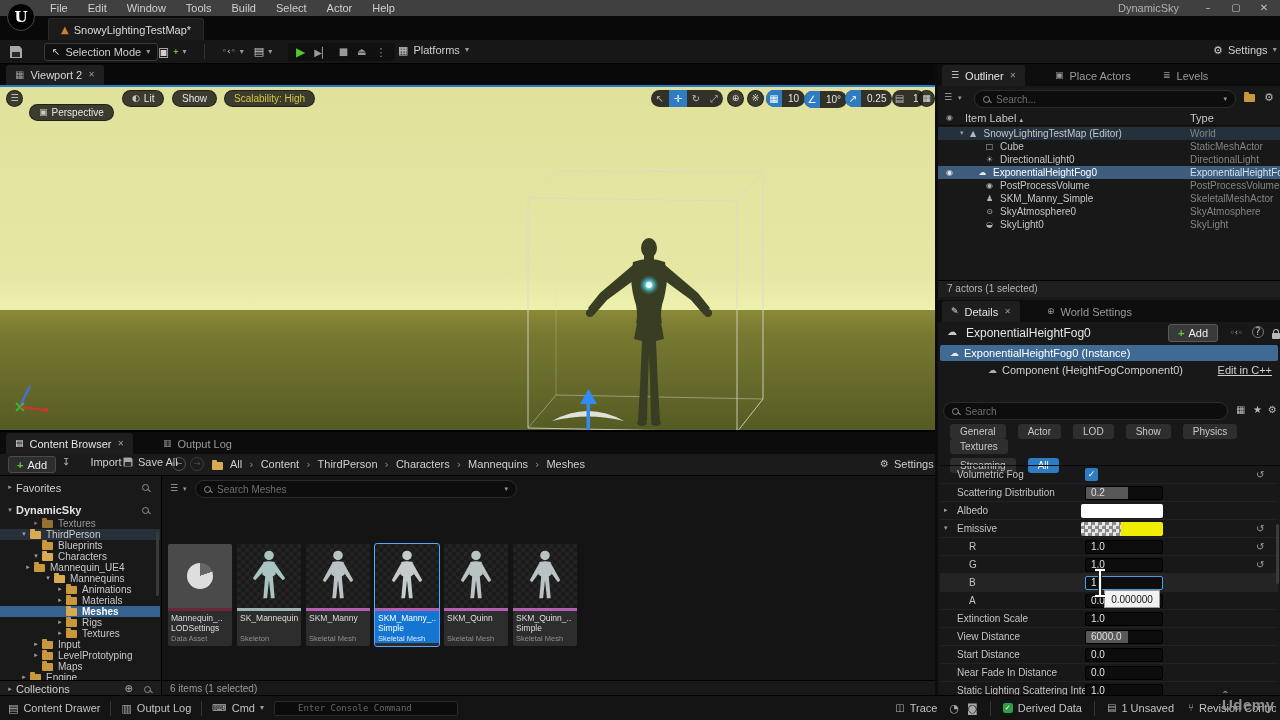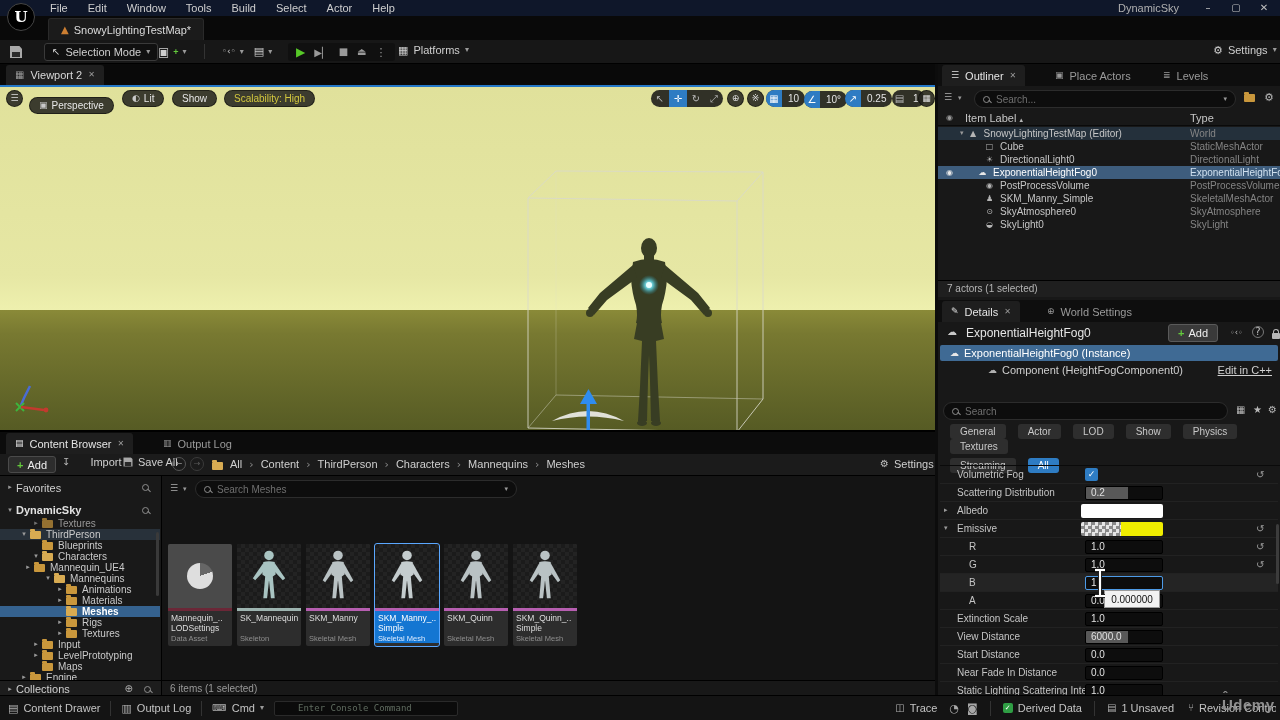--- a/index.html
+++ b/index.html
@@ -3,21 +3,21 @@
 <meta charset="utf-8">
 <style>
   *{box-sizing:border-box;margin:0;padding:0}
   html,body{width:1280px;height:720px;overflow:hidden}
   body{position:relative;background:#0c0c0c;font-family:"Liberation Sans","DejaVu Sans",sans-serif;font-size:11px;color:#cfcfcf;-webkit-font-smoothing:antialiased}
   .abs{position:absolute}
   .flex{display:flex;align-items:center}
   .gi{font-family:"DejaVu Sans",sans-serif;font-style:normal;line-height:1}
   .gi::after{content:attr(data-glyph)}
   
-  #titlebar{left:0;top:0;width:1280px;height:16px;background:#0f172a}
+  #titlebar{left:0;top:0;width:1280px;height:16px;background:#404040}
   #leveltabs{left:0;top:16px;width:1280px;height:24px;background:#090909}
   #maintoolbar{left:0;top:40px;width:1280px;height:24px;background:#171717;border-bottom:1px solid #000}
   .menu-item{padding:0 10px;height:16px;display:flex;align-items:center;color:#cfcfcf;font-size:11px}
   .winbtn{width:28px;height:15px;display:flex;align-items:center;justify-content:center;color:#c0c0c0;font-size:10px}
   #uelogo{left:7px;top:3px;width:28px;height:28px;border-radius:50%;background:#000;border:1px solid #454545;color:#fff;display:flex;align-items:center;justify-content:center;font-family:"DejaVu Serif",serif;font-size:15px;font-weight:bold;z-index:20}
   .ltab{position:absolute;left:48px;top:2px;height:22px;background:#1b1b1b;border:1px solid #2a2a2a;border-bottom:none;border-radius:3px 3px 0 0;display:flex;align-items:center;gap:5px;padding:0 12px;color:#dcdcdc}
   .tbbtn{display:flex;align-items:center;gap:4px;color:#cfcfcf}
   .vsep{width:1px;height:15px;background:#333;margin:0 7px}
   .dd{background:#101010;border:1px solid #3a3a3a;border-radius:3px;height:18px;display:flex;align-items:center;gap:5px;padding:0 7px}
   .plus{color:#63c93c;font-weight:bold}
@@ -221,21 +221,21 @@
       <polyline points="22,6 16,18 13,25" stroke="#4a6cd4" stroke-width="2.5" fill="none"></polyline>
       <line x1="8" y1="23" x2="16" y2="31" stroke="#3db53d" stroke-width="2"></line>
       <line x1="16" y1="23" x2="8" y2="31" stroke="#3db53d" stroke-width="2"></line>
       <line x1="13" y1="27" x2="36" y2="30" stroke="#c23a2e" stroke-width="2.5"></line>
       <circle cx="38" cy="30" r="2.4" fill="#c23a2e"></circle>
     </svg>
 
     <div class="pillc" style="left:6px;top:3px">
         <span class="gi" data-glyph="☰"></span>
       </div>
-    <div class="pill" style="left:29px;top:10px">
+    <div class="pill" style="left:29px;top:17px">
       <span class="gi" data-glyph="▣" style="font-size:9px;color:#c9c9c9"></span>
       <span>Perspective</span>
     </div>
     <div class="pill" style="left:122px;top:3px">
       <span class="gi" data-glyph="◐" style="font-size:9px;color:#c9c9c9"></span>
       <span>Lit</span>
     </div>
     <div class="pill" style="left:172px;top:3px">
       <span>Show</span>
     </div>

